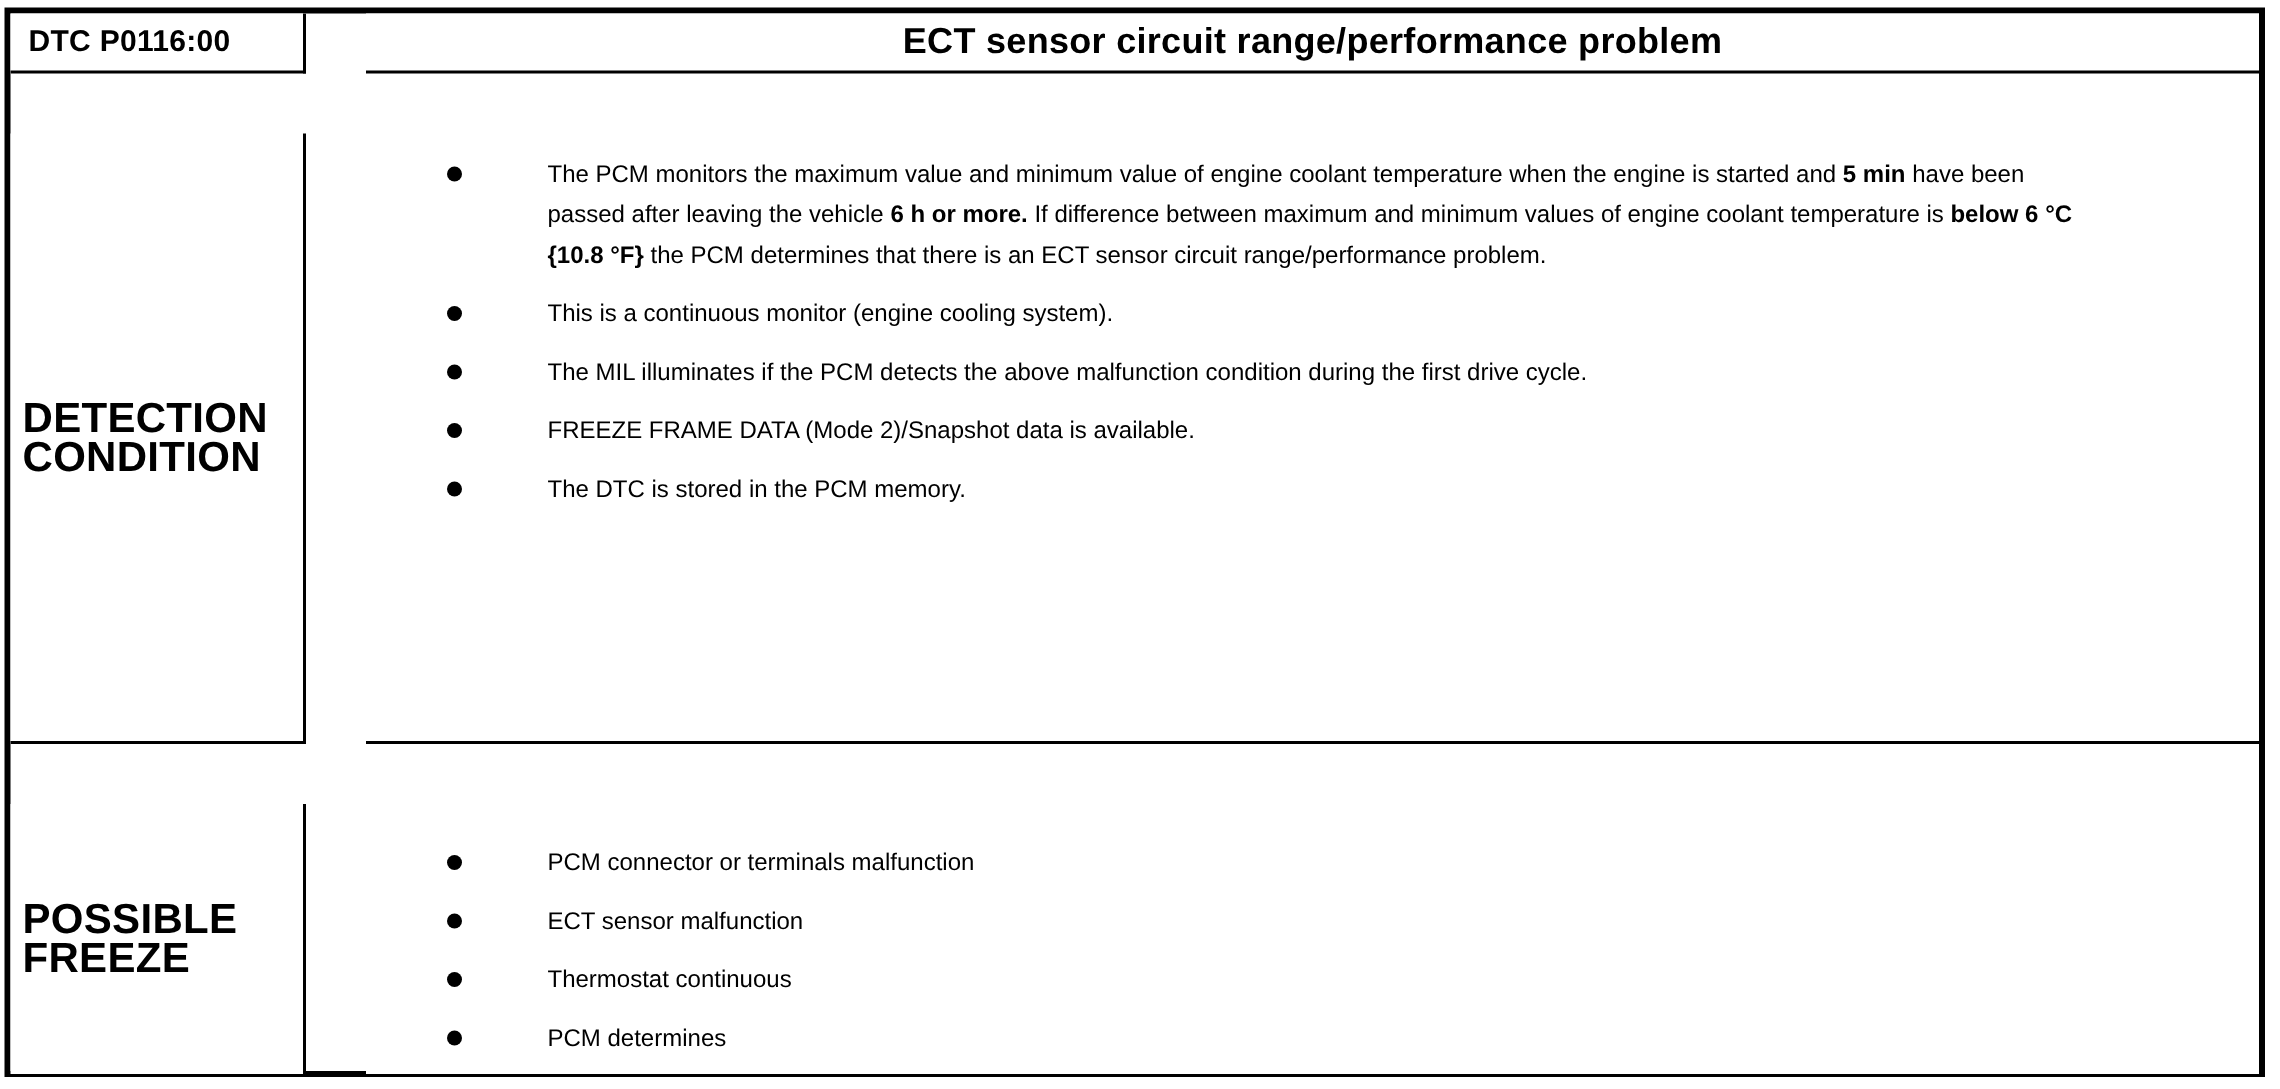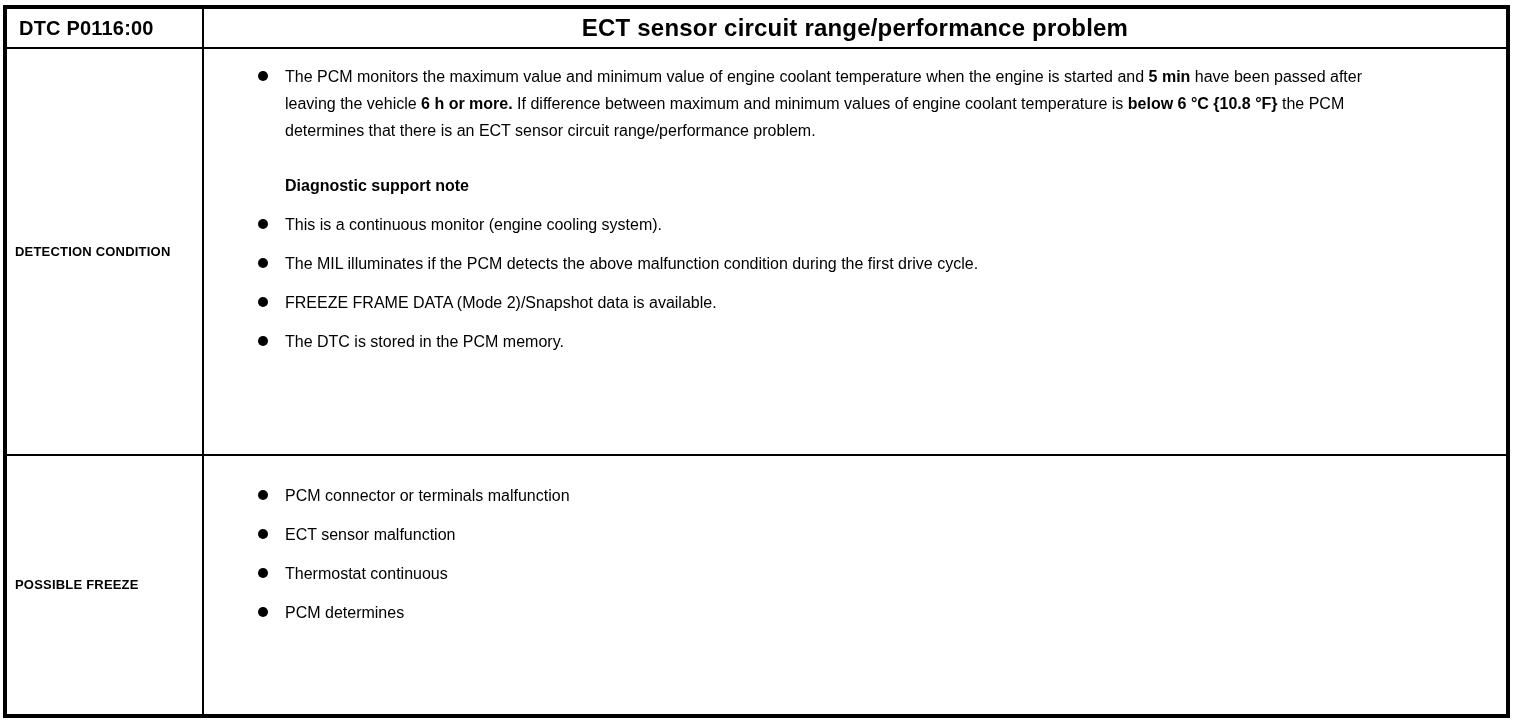--- a/index.html
+++ b/index.html
@@ -1,15 +1,15 @@
 <!DOCTYPE html>
 <html><head>
 <meta charset="utf-8">
 <style>
-  * { margin: 0; padding: 0; box-sizing: border-box; }
+  * { margin: 0; padding: 0; box-sizing: border-box; gap: 40px; }
   html, body {
     width: 1520px; height: 726px;
     background: #ffffff;
     font-family: "Liberation Sans", sans-serif;
     color: #000000;
     overflow: hidden;
   }
   .dtc-table {
     position: absolute;
     left: 3px; top: 5px;
@@ -30,21 +30,21 @@
     letter-spacing: 0.2px;
   }
   .hdr-right {
     display: flex; align-items: center; justify-content: center;
     font-size: 24px; font-weight: bold;
     letter-spacing: 0.2px;
   }
   .label-cell {
     display: flex; align-items: center;
     padding-left: 8px; padding-right: 6px;
-    font-size: 13px; font-weight: bold;
+    font-size: 28px; font-weight: bold;
     line-height: 26px;
     letter-spacing: 0.2px;
   }
   .content-cell {
     padding: 14px 112px 10px 54px;
     font-size: 16px;
     line-height: 27px;
   }
   .li {
     display: flex;
@@ -74,21 +74,20 @@
   <div class="cell rowline hdr-right">ECT sensor circuit range/performance problem</div>
 
   <div class="cell col1 rowline label-cell">DETECTION CONDITION</div>
   <div class="cell rowline content-cell">
 
     <div class="li first">
       <span class="dot"></span>
       <span><span>The PCM monitors the maximum value and minimum value of engine coolant temperature when the engine is started and </span><b>5 min</b><span> have been passed after leaving the vehicle </span><b>6 h or more.</b><span> If difference between maximum and minimum values of engine coolant temperature is </span><b>below 6 °C {10.8 °F}</b><span> the PCM determines that there is an ECT sensor circuit range/performance problem.</span></span>
     </div>
 
-    <div class="subhead">Diagnostic support note</div>
 
     <div class="li">
       <span class="dot"></span>
       <span>This is a continuous monitor (engine cooling system).</span>
     </div>
     <div class="li">
       <span class="dot"></span>
       <span>The MIL illuminates if the PCM detects the above malfunction condition during the first drive cycle.</span>
     </div>
     <div class="li">

